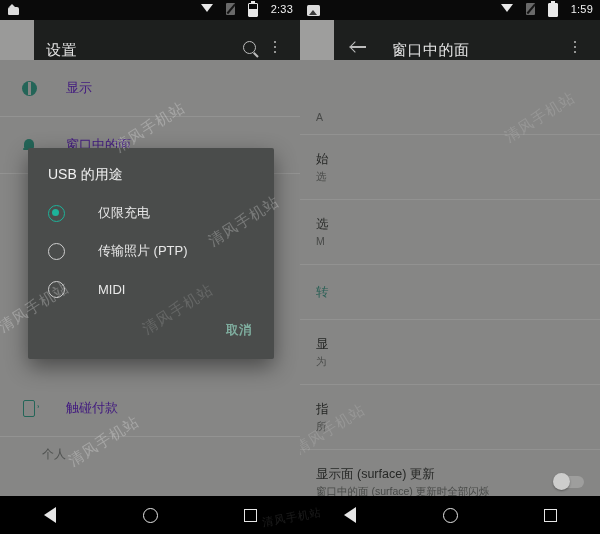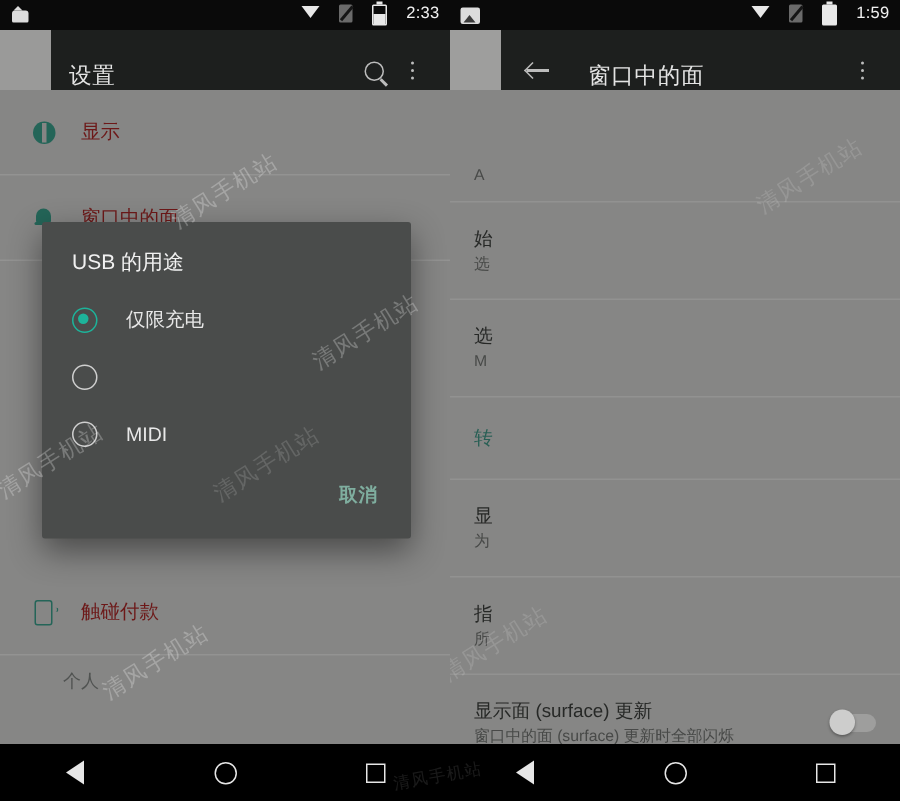--- a/index.html
+++ b/index.html
@@ -69,21 +69,21 @@
   .ic-back:after{content:"";position:absolute;left:0px;top:3.2px;width:7px;height:7px;border-left:1.5px solid #d8d8d8;border-bottom:1.5px solid #d8d8d8;transform:rotate(45deg);}
 
   
   .content{position:relative;height:474px;background:#9c9c9b;}
   .list{position:absolute;inset:0;filter:blur(.25px);}
   .row{
     display:flex;align-items:center;height:56px;padding:0 16px;
     border-bottom:1px solid rgba(255,255,255,.16);
   }
   .row .ic{width:26px;display:flex;justify-content:center;opacity:.85;}
-  .row .lbl{margin-left:12px;color:#7f1d1d;font-size:13px;}
+  .row .lbl{margin-left:24px;color:#4c1d95;font-size:13px;}
   .row.section{height:34px;border-bottom:none;}
   .row.section .lbl{margin-left:26px;color:#5e615f;font-size:12px;}
   .ic-gear{width:15px;height:15px;border-radius:50%;background:#17705f;position:relative;}
   .ic-gear:after{content:"";position:absolute;left:6px;top:1px;width:3px;height:13px;background:#9c9c9b;}
   .ic-bell{width:12px;height:13px;position:relative;}
   .ic-bell:before{content:"";position:absolute;left:1px;top:0;width:10px;height:10px;background:#17705f;border-radius:50% 50% 2px 2px;}
   .ic-bell:after{content:"";position:absolute;left:0;top:9px;width:12px;height:2px;background:#17705f;border-radius:1px;}
   .ic-user{width:13px;height:14px;position:relative;}
   .ic-user:before{content:"";position:absolute;left:4px;top:0;width:6px;height:6px;border-radius:50%;background:#17705f;}
   .ic-user:after{content:"";position:absolute;left:1px;top:7px;width:12px;height:7px;border-radius:6px 6px 2px 2px;background:#17705f;}
@@ -124,21 +124,21 @@
   .opt{display:flex;align-items:center;padding:0 20px;height:38px;}
   .radio{
     width:15px;height:15px;border-radius:50%;flex:none;position:relative;
   }
   .dlg-dark .radio{border:1.6px solid #cfcfcf;}
   .radio.on{border-color:#1db39a;}
   .radio.on:after{
     content:"";position:absolute;left:3px;top:3px;width:7px;height:7px;
     border-radius:50%;background:#1db39a;
   }
-  .opt .otxt{margin-left:19px;font-size:13px;white-space:nowrap;}
+  .opt .otxt{margin-left:33px;font-size:13px;white-space:nowrap;}
   .dlg-dark .opt .otxt{color:#e8e8e8;}
   .dlg-actions{display:flex;justify-content:flex-end;padding:6px 18px 14px;}
   .btn-cancel{font-size:12.5px;font-weight:bold;letter-spacing:.5px;background:none;border:0;padding:6px 4px;cursor:pointer;text-align:center;}
   .dlg-dark .btn-cancel{color:#7fae9f;}
 
   
   .navbar{
     position:absolute;left:0;bottom:0;width:100%;height:38px;background:#000;
     display:flex;align-items:center;justify-content:space-around;z-index:50;
   }
@@ -226,20 +226,21 @@
 
     <div class="dialog dlg-dark">
       <div class="dlg-title">USB 的用途</div>
       <div class="opts">
         <div class="opt">
           <span class="radio on"></span>
           <span class="otxt">仅限充电</span>
         </div>
         <div class="opt">
           <span class="radio"></span>
+          <span class="otxt">传输照片 (PTP)</span>
         </div>
         <div class="opt">
           <span class="radio"></span>
           <span class="otxt">MIDI</span>
         </div>
       </div>
       <div class="dlg-actions">
         <button class="btn-cancel">取消</button>
       </div>
     </div>

